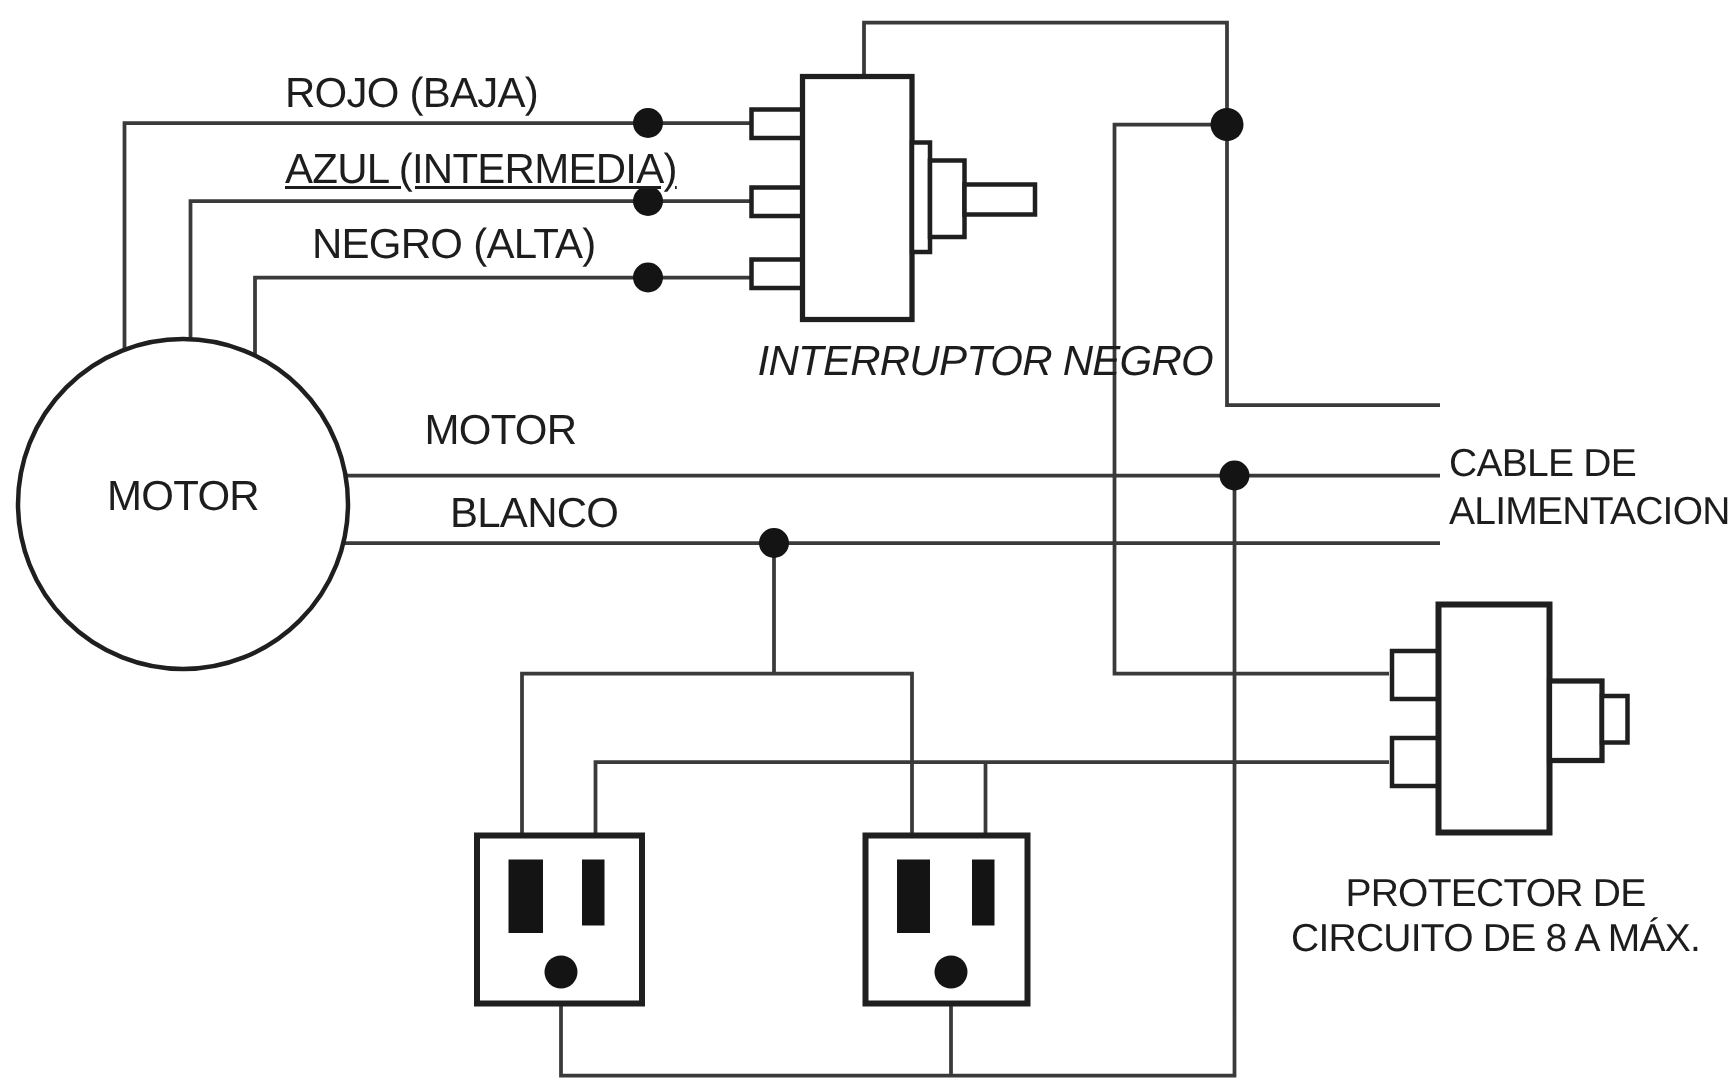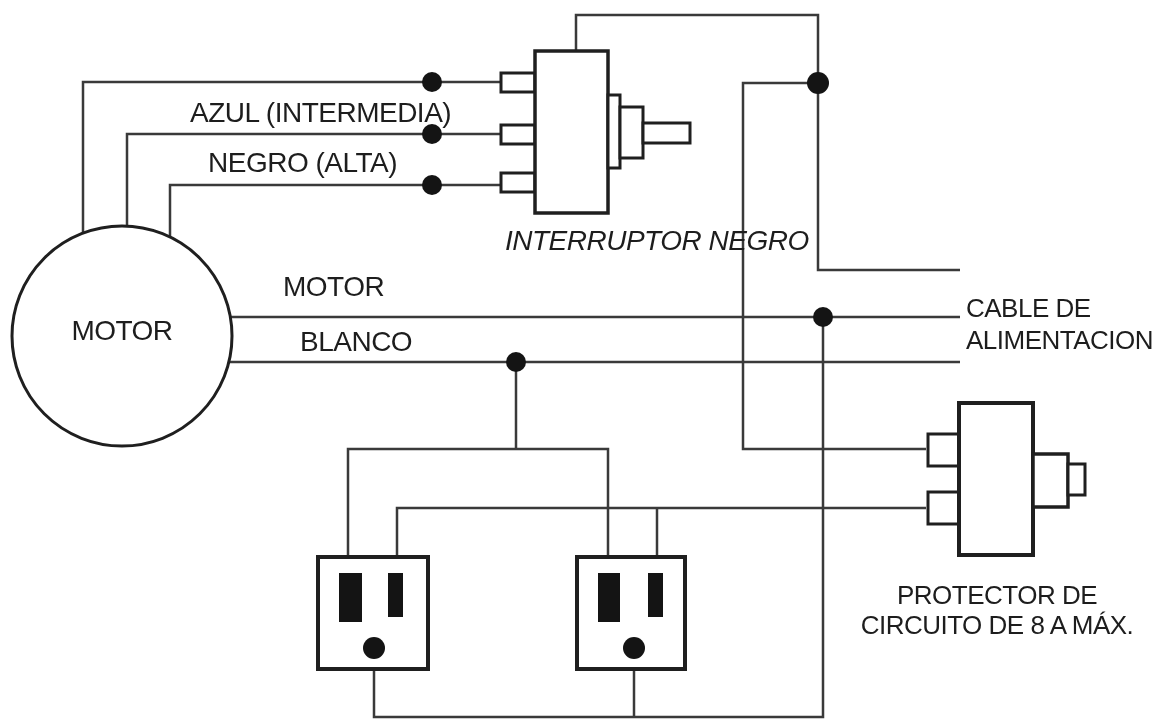--- a/index.html
+++ b/index.html
@@ -83,22 +83,23 @@
     </g>
 
     <g>
       <rect x="577" y="557" width="108" height="112" fill="#ffffff" stroke="#1f1f1f" stroke-width="4"></rect>
       <rect x="598" y="573" width="22" height="49" fill="#141414"></rect>
       <rect x="648" y="573" width="15" height="44" fill="#141414"></rect>
       <circle cx="634" cy="648" r="11" fill="#141414"></circle>
     </g>
   </svg>
 
+  <div class="lbl" style="left:190px;top:47px;">ROJO (BAJA)</div>
 
-  <div class="lbl" style="left:190px;top:98px;">AZUL (INTERMEDIA)</div>
+  <div class="lbl" style="left:190px;top:98px;text-decoration:underline;">AZUL (INTERMEDIA)</div>
 
   <div class="lbl" style="left:190px;top:148px;margin-left:18px;">NEGRO (ALTA)</div>
 
   <div class="lbl center" style="left:12px;top:316px;width:220px;">MOTOR</div>
 
   <div class="lbl" style="left:283px;top:272px;">MOTOR</div>
 
   <div class="lbl" style="left:300px;top:327px;">BLANCO</div>
 
   <div class="lbl" style="left:505px;top:226px;font-style:italic;">INTERRUPTOR NEGRO</div>

